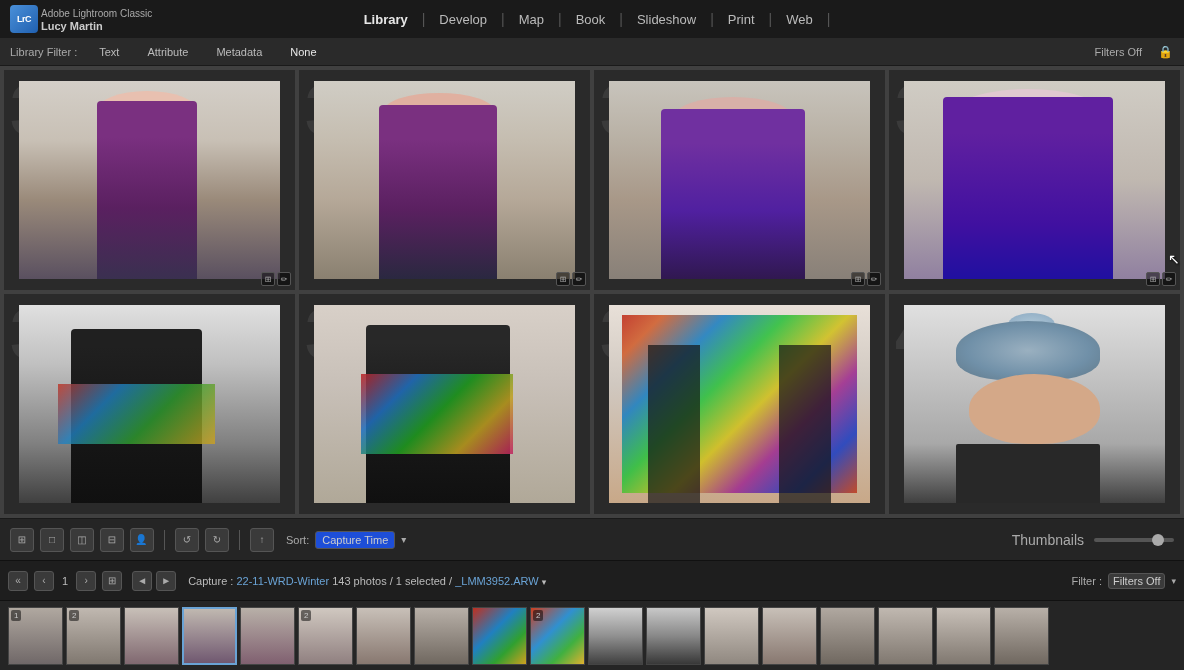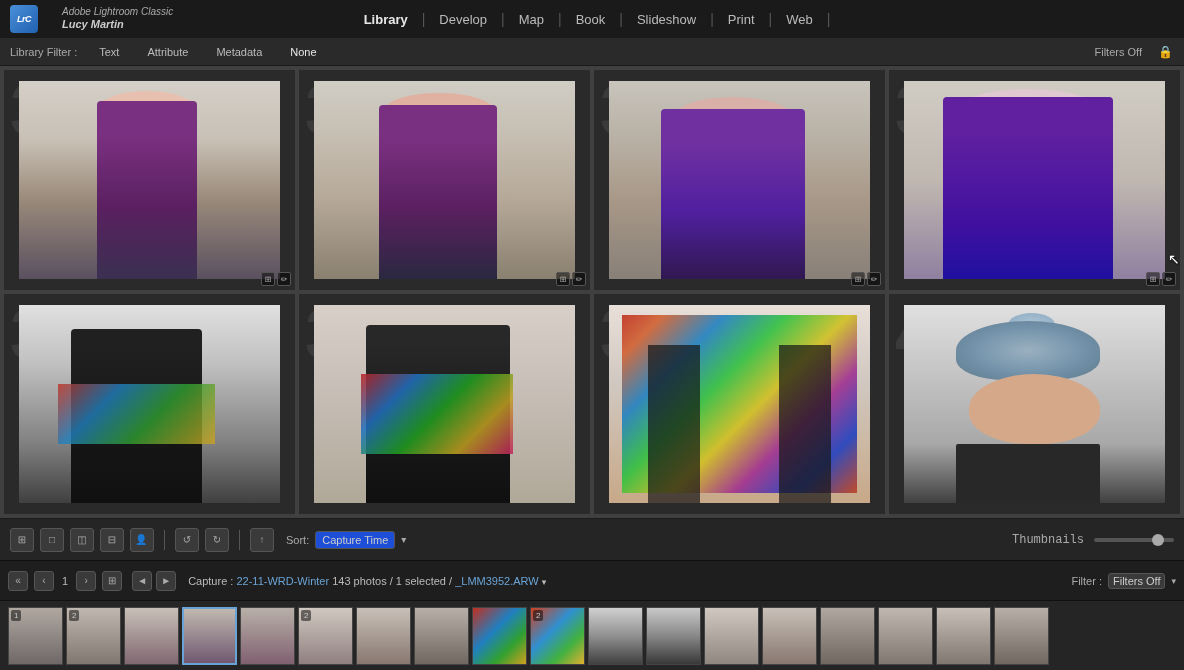--- a/index.html
+++ b/index.html
@@ -19,23 +19,22 @@
       background: #1a1a1a;
       height: 38px;
       display: flex;
       align-items: center;
       justify-content: space-between;
       padding: 0 10px;
       position: relative;
     }
     #app-logo-area {
       display: flex;
-      align-items: center;
-      gap: 24px;
-      font-style: italic;
+      align-items: flex-end;
+      gap: 3px;
     }
     #lrc-logo {
       width: 28px;
       height: 28px;
       background: linear-gradient(135deg, #4a90d9, #2060b0);
       border-radius: 4px;
       display: flex;
       align-items: center;
       justify-content: center;
       font-size: 9px;
@@ -416,23 +415,22 @@
       font-size: 11px;
       color: #ccc;
       background: #1d4ed8;
       border: 1px solid #555;
       border-radius: 3px;
       padding: 2px 6px;
       cursor: pointer;
     }
     #thumbnails-label {
       margin-left: auto;
-      font-size: 12px;
+      font-size: 14px;
       color: #aaa;
-      font-family: Liberation Mono, monospace;
     }
     #thumbnail-slider {
       width: 80px;
       height: 4px;
       background: #555;
       border-radius: 2px;
       position: relative;
       margin-left: 4px;
     }
     #thumbnail-slider-thumb {

